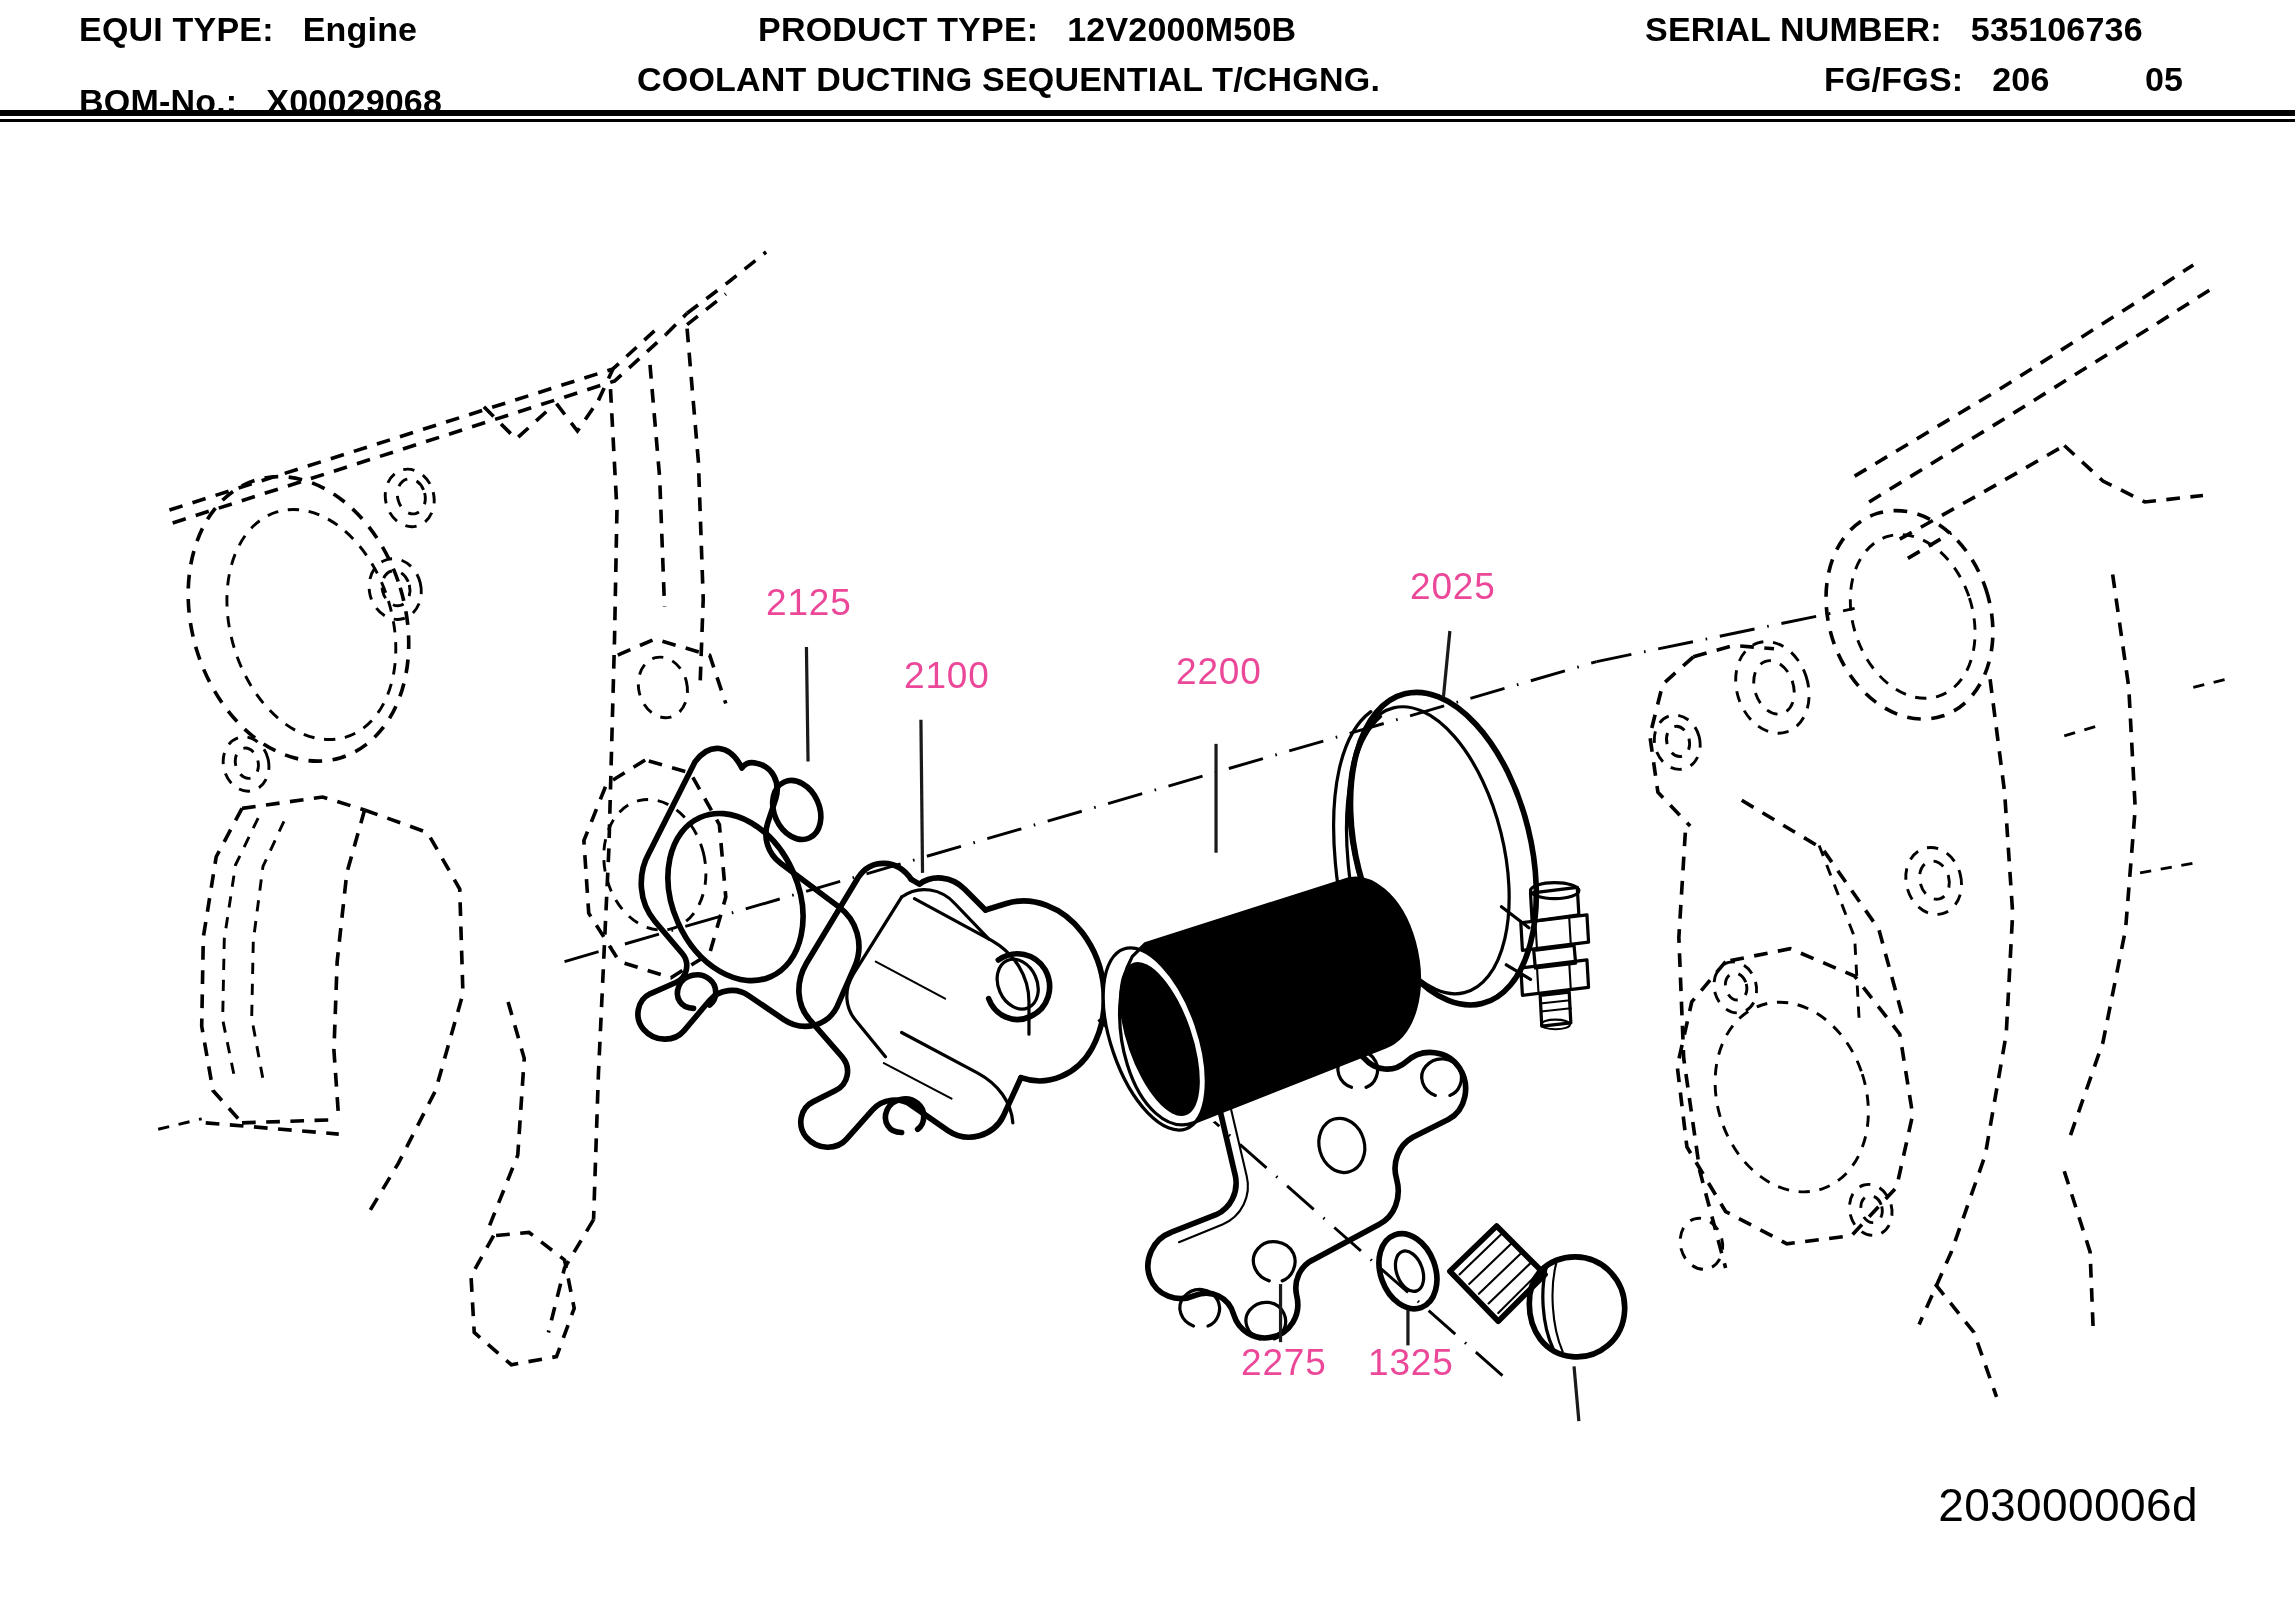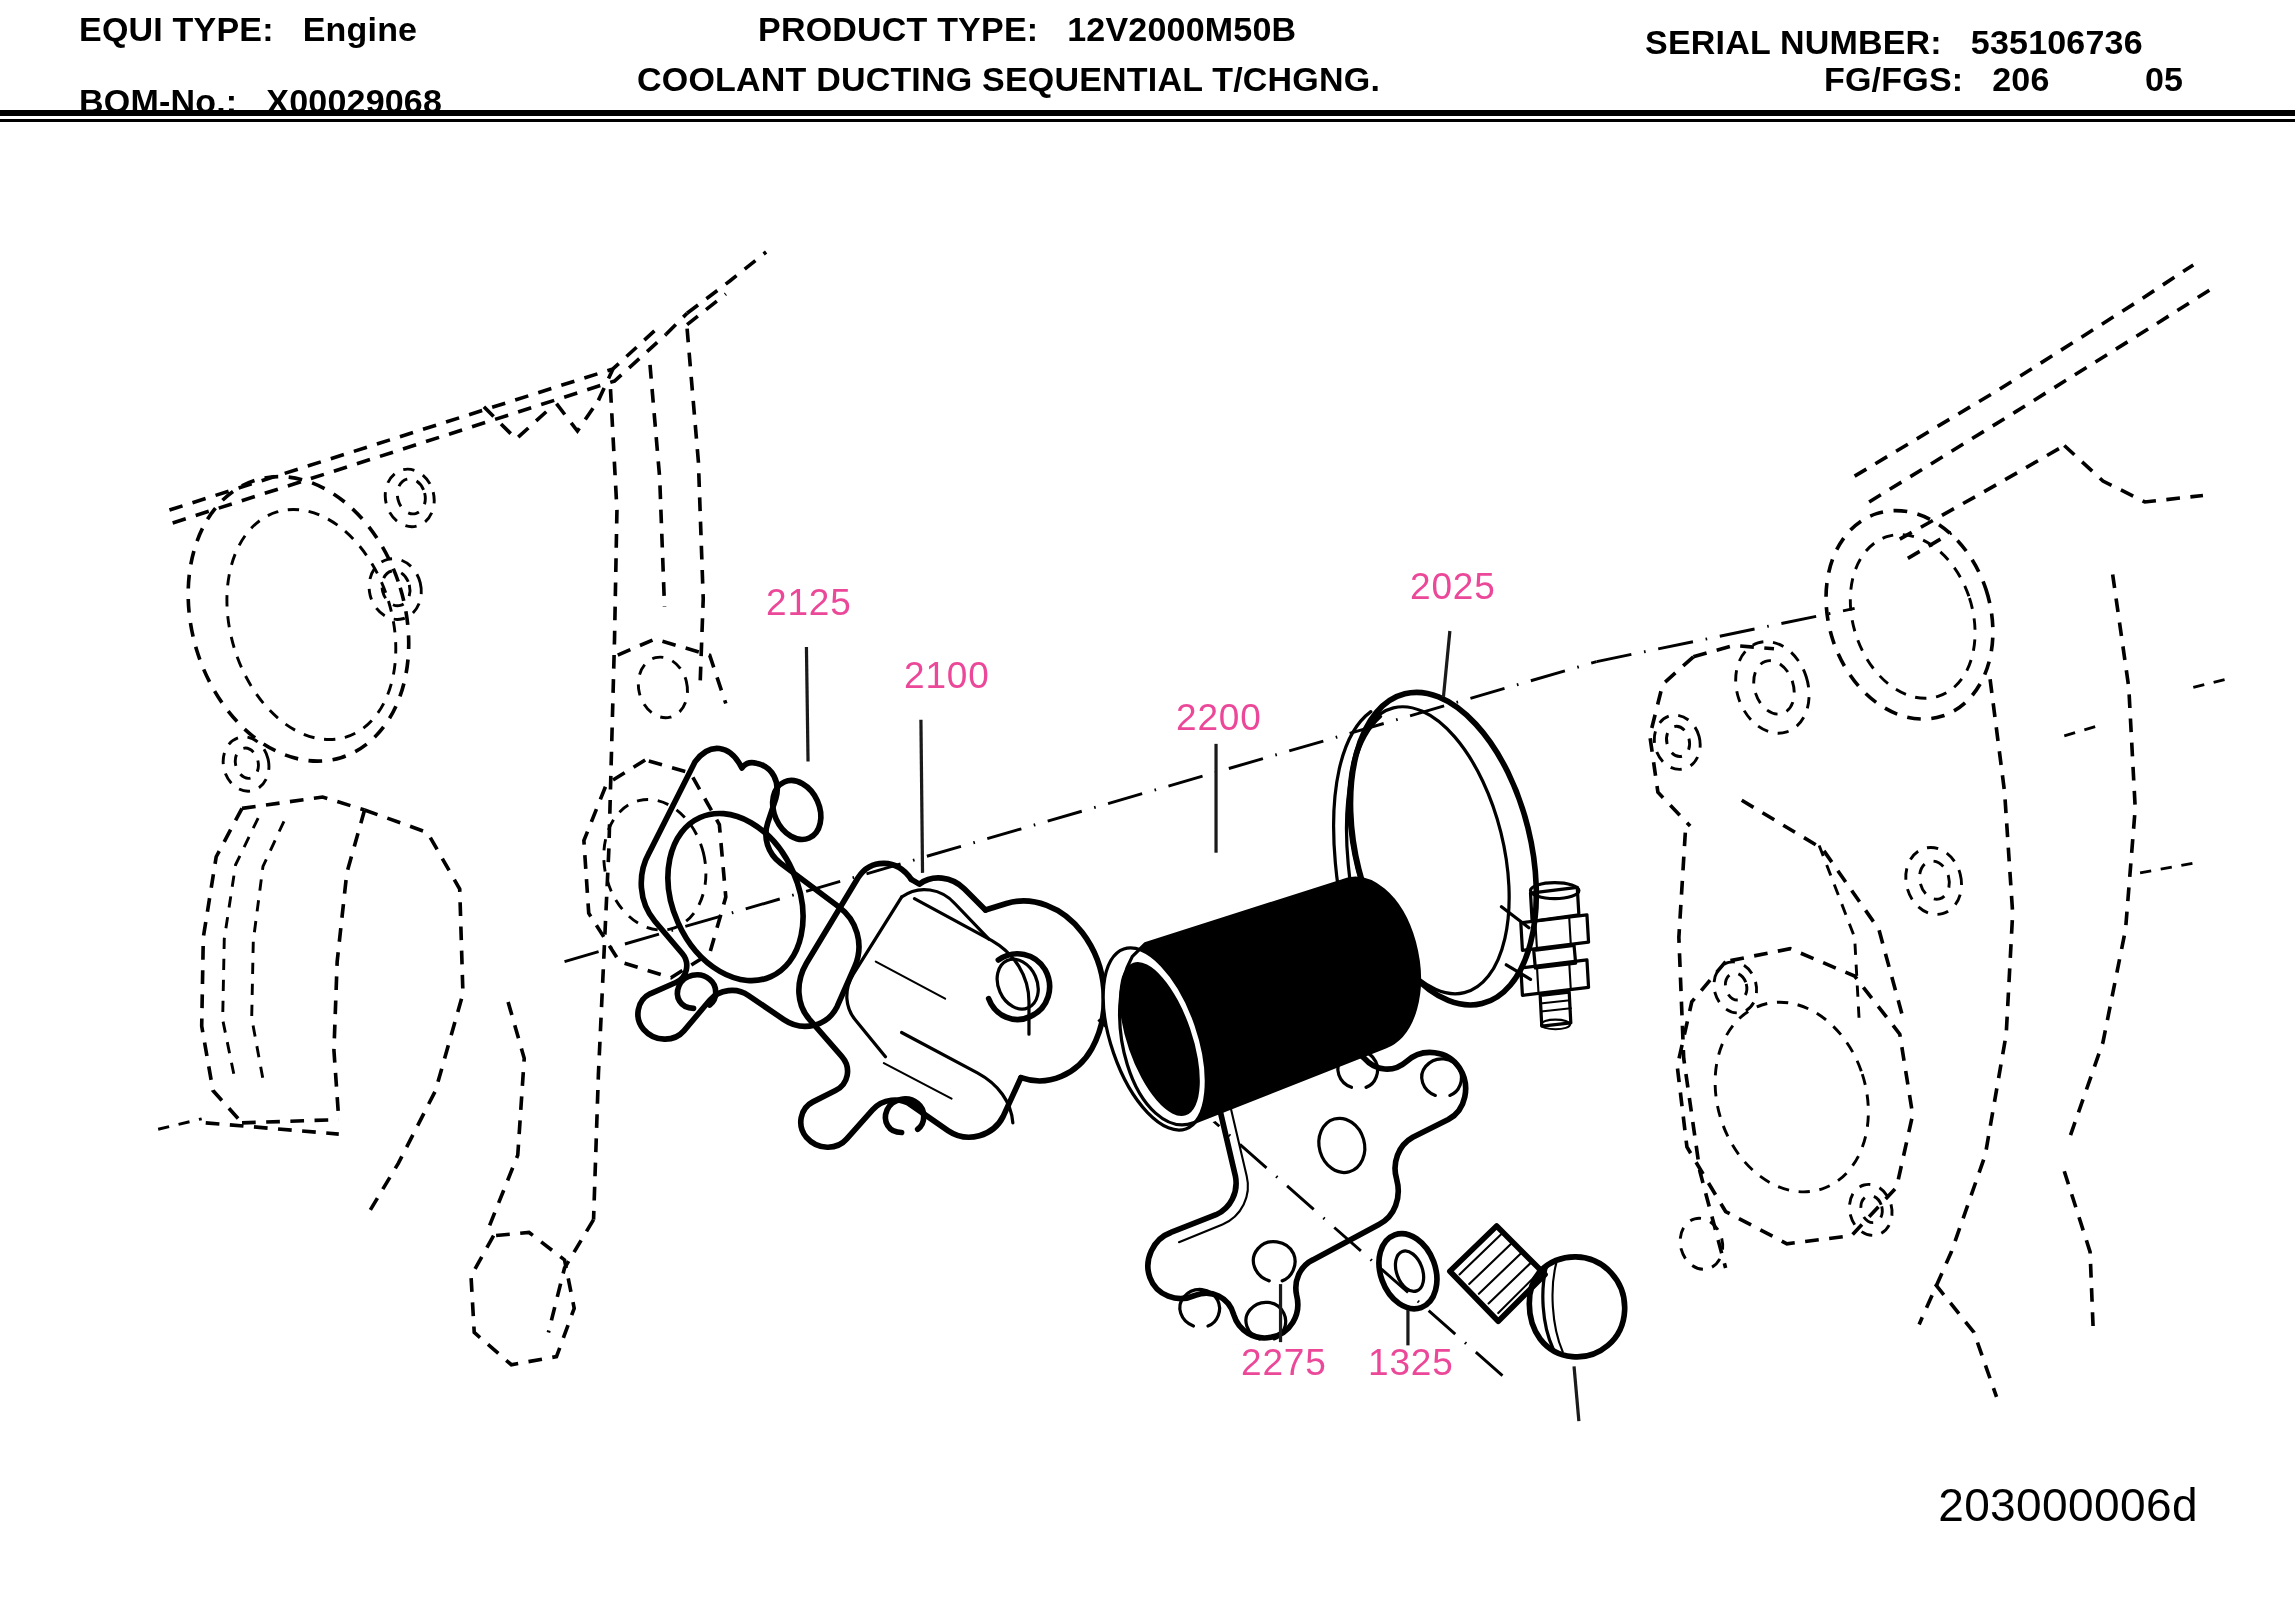--- a/index.html
+++ b/index.html
@@ -22,21 +22,21 @@
     font-size:34px;font-weight:bold;color:#000000;
     letter-spacing:0.2px;white-space:nowrap;
     line-height:52px;
   }
   .hlabel{font-weight:bold;}
   .hval{font-weight:bold;}
 
   
   .c-equi   {left:79px;}
   .c-prod   {left:758px;}
-  .c-serial {left:1645px;margin-top:13px;}
+  .c-serial {left:1645px;}
   .c-bom    {left:79px;margin-top:22px;}
   .c-desc   {left:637px;}
   .c-fg     {left:1824px;}
   .c-fgs    {left:2145px;}
 
   
   #rule-thick{
     position:absolute;left:0;top:110px;width:2295px;height:5.6px;background:#000;
   }
   #rule-thin{
@@ -441,21 +441,21 @@
     <path class="lead" d="M1798 630 L1790 712"></path>
     <path class="lead" d="M1588 1440 L1588 1512"></path>
     <path class="lead" d="M1746 1472 L1746 1516"></path>
     <path class="lead" d="M1952 1542 L1958 1610"></path>
   </g>
 
 </svg>
 
 <div class="callout" style="left:766px;  top:461px;">2125</div>
 <div class="callout" style="left:904px; top:534px;">2100</div>
-<div class="callout" style="left:1176px; top:576px;">2200</div>
+<div class="callout" style="left:1176px; top:530px;">2200</div>
 <div class="callout" style="left:1410px; top:445px;">2025</div>
 <div class="callout" style="left:1241px; top:1221px;">2275</div>
 <div class="callout" style="left:1368px; top:1221px;">1325</div>
 
 <div id="drawnum">203000006d</div>
 
 </div>
 
 
 </body></html>

